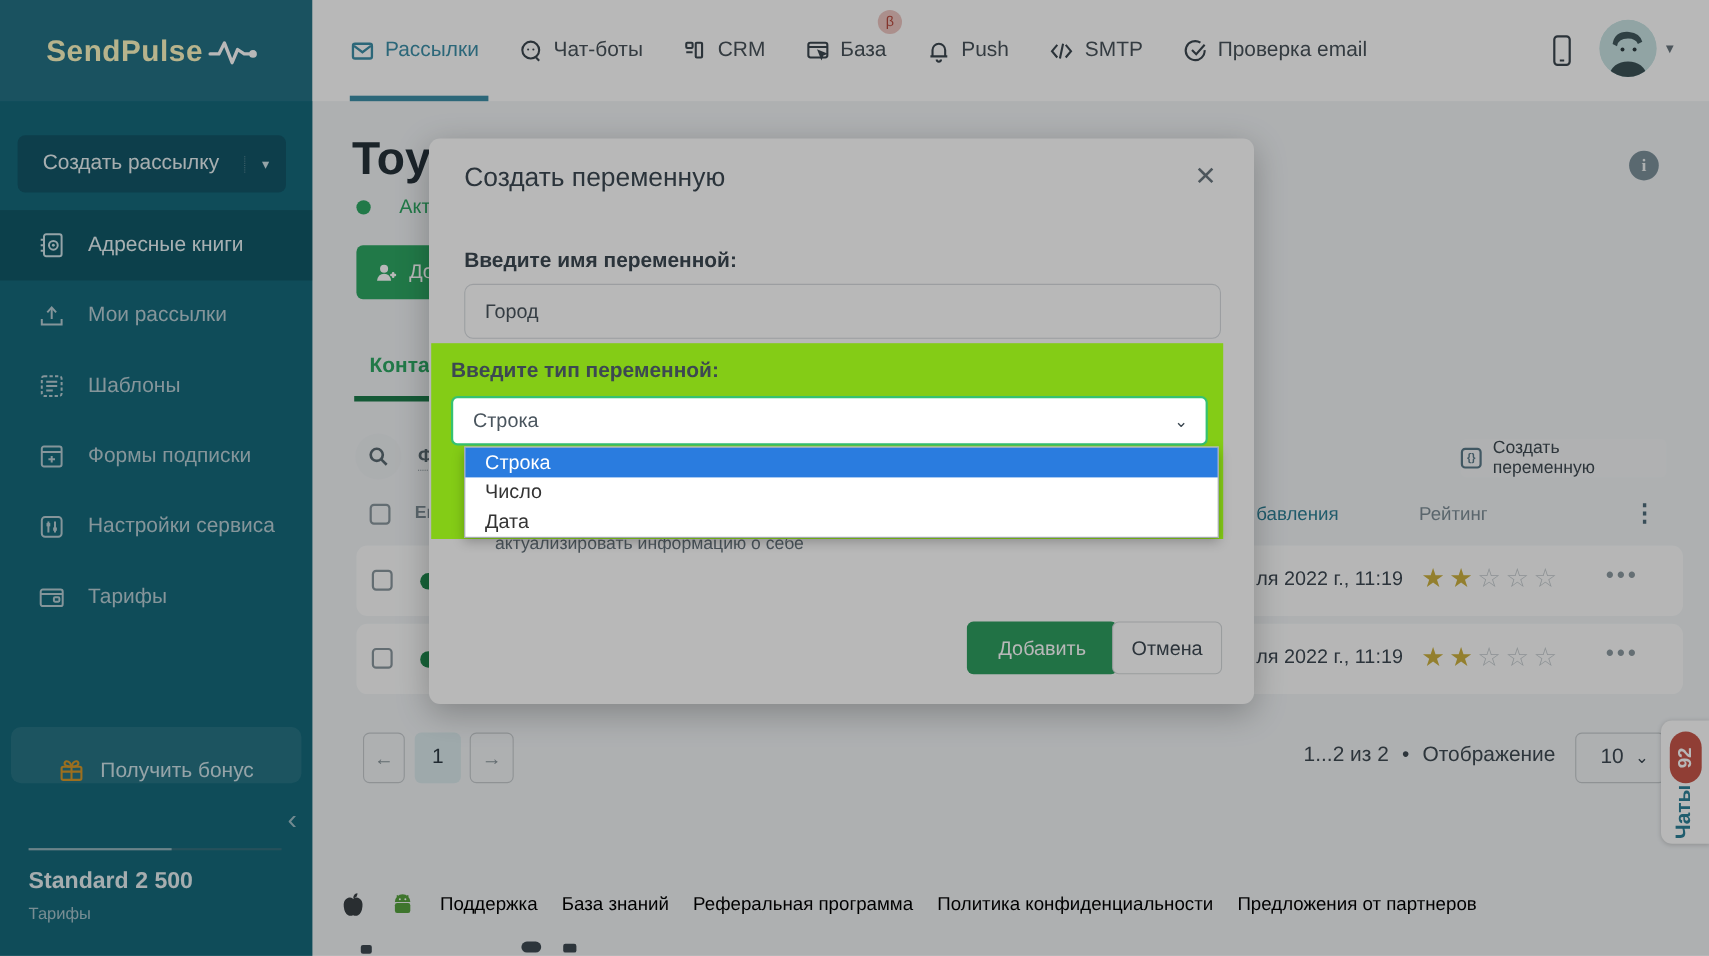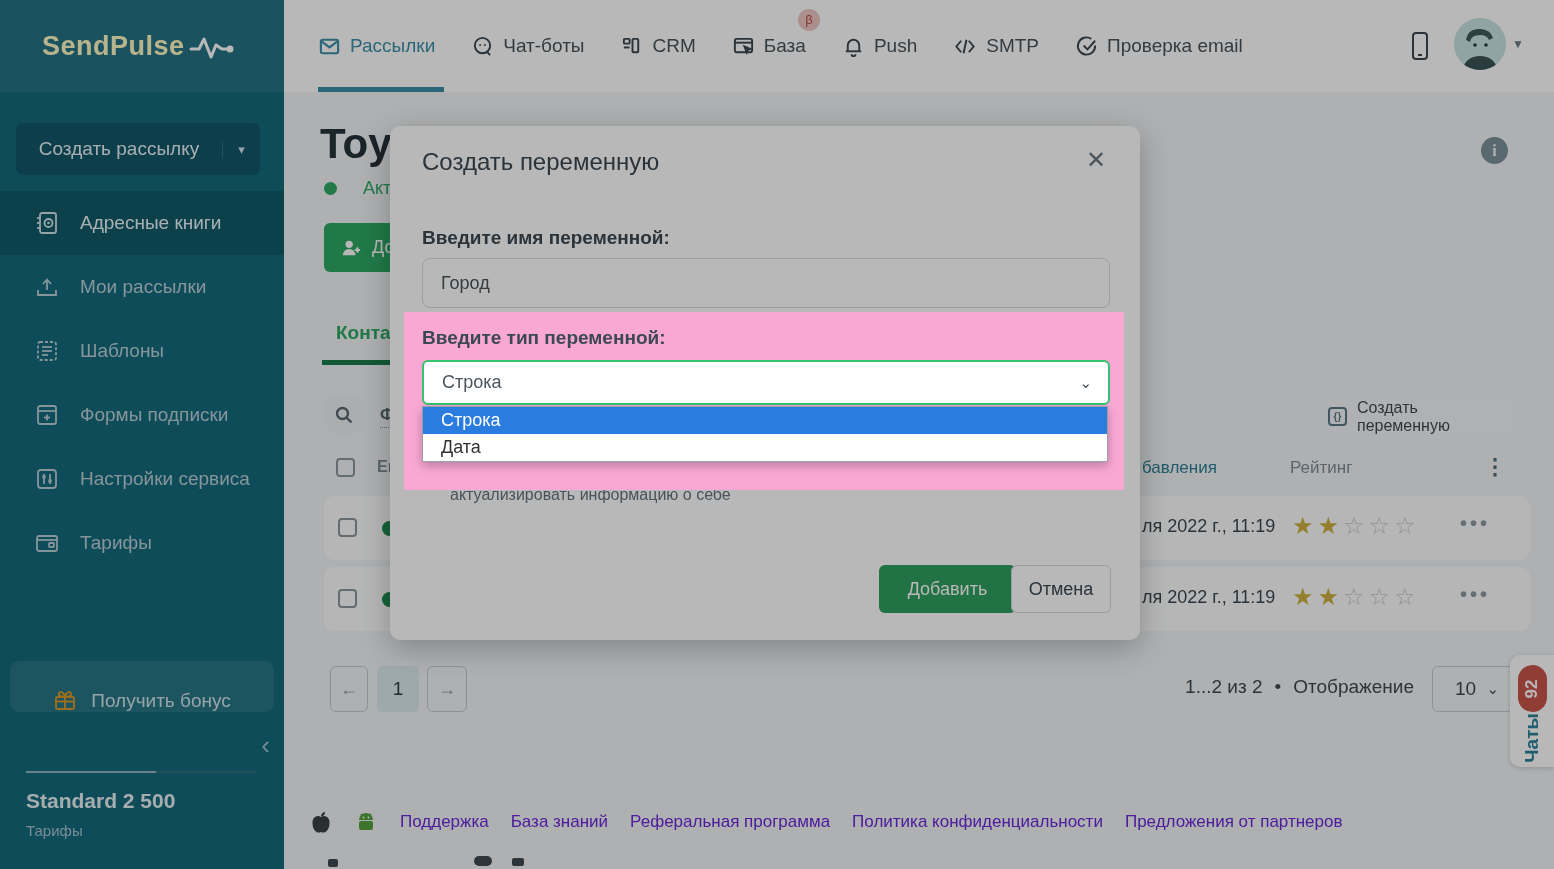--- a/index.html
+++ b/index.html
@@ -62,21 +62,21 @@
   .stars .sf { color:#ccb140; }
   .stars .se { color:#c3c9cd; }
   .trow .rmenu { position:absolute; left:1136px; top:16px; color:#8d9aa1; font-size:20px; letter-spacing:3px; font-weight:bold; cursor:pointer; }
   .createvar-btn { position:absolute; left:1044px; top:307px; width:187px; height:35px; background:#f4f6f7; border-radius:5px; display:flex; align-items:center; justify-content:center; gap:10px; color:#3f4a52; font-size:16px; cursor:pointer; }
   .cv-icon { width:19px; height:19px; border:2px solid #5b7a8a; border-radius:4px; color:#5b7a8a; font-size:10px; font-weight:bold; display:flex; align-items:center; justify-content:center; }
   .pag-btn { position:absolute; top:574px; height:46px; border:1px solid #c6cbce; border-radius:6px; background:transparent; display:flex; align-items:center; justify-content:center; color:#8a969c; font-size:18px; cursor:pointer; }
   .pag-page { position:absolute; top:574px; width:42px; height:46px; border-radius:6px; background:#dcebee; display:flex; align-items:center; justify-content:center; color:#2d3b44; font-size:19px; cursor:pointer; }
   .pag-info { position:absolute; top:584px; right:140px; display:flex; align-items:center; gap:12px; color:#3f4a52; font-size:19px; }
   .pp-select { position:absolute; right:40px; top:574px; width:82px; height:46px; border:1px solid #c6cbce; border-radius:6px; display:flex; align-items:center; justify-content:space-between; padding:0 14px 0 22px; color:#3d4852; font-size:19px; cursor:pointer; }
   .footer { position:absolute; left:26px; top:718px; display:flex; align-items:center; gap:22px; }
-  .footer a { color:#6d28d9; font-size:17px; text-decoration:none; cursor:pointer; }
+  .footer a { color:#000000; font-size:17px; text-decoration:none; cursor:pointer; }
   .smudge { position:absolute; background:#3f4a52; border-radius:2px; }
 
   
   .chats-tab { position:absolute; left:1510px; top:655px; width:44px; height:112px; background:#fff; border-radius:10px 0 0 10px; box-shadow:0 1px 5px rgba(0,0,0,.18); z-index:5; cursor:pointer; }
   .chats-badge { position:absolute; left:8px; top:10px; width:29px; height:47px; background:#c8564a; border-radius:15px; display:flex; align-items:center; justify-content:center; }
   .chats-badge span { transform:rotate(-90deg); color:#fff; font-weight:bold; font-size:17px; }
   .chats-label { position:absolute; left:0; top:58px; width:44px; height:50px; display:flex; align-items:center; justify-content:center; }
   .chats-label span { transform:rotate(-90deg); color:#2d8299; font-weight:bold; font-size:19px; }
 
   .info-circle { position:absolute; right:46px; top:45px; width:27px; height:27px; border-radius:50%; background:#7d929c; color:#f2f5f6; font-size:16px; font-weight:bold; display:flex; align-items:center; justify-content:center; font-family:"Liberation Serif", serif; cursor:pointer; }
@@ -87,21 +87,21 @@
   .modal-close { position:absolute; right:34px; top:20px; font-size:24px; color:#6b7880; cursor:pointer; }
   .m-label { font-size:19px; font-weight:bold; color:#3c4852; }
   .name-label { position:absolute; left:32px; top:101px; }
   .name-input { position:absolute; left:32px; top:132px; width:688px; height:50px; border:1px solid #d8dce0; border-radius:8px; background:#fff; color:#4a555e; font-size:18px; padding:0 18px; font-family:"Liberation Sans", sans-serif; }
   .m-hint { position:absolute; left:60px; top:360px; color:#66737c; font-size:16px; }
   .m-submit { position:absolute; left:489px; top:439px; width:137px; height:48px; background:#2e9e60; border:none; border-radius:6px; color:#fff; font-size:18px; font-weight:500; cursor:pointer; }
   .m-cancel { position:absolute; left:621px; top:439px; width:100px; height:48px; background:#fff; border:1px solid #d6dadc; border-radius:6px; color:#3d4852; font-size:18px; cursor:pointer; }
 
   
   .overlay { position:absolute; left:0; top:0; width:1554px; height:869px; background:rgba(0,0,0,.28); z-index:20; }
-  .spotlight { position:absolute; left:404px; top:312px; width:720px; height:178px; background:#f9a8d4; z-index:30; }
+  .spotlight { position:absolute; left:392px; top:312px; width:720px; height:178px; background:#84cc16; z-index:30; }
   .type-label { position:absolute; left:18px; top:15px; }
   .type-select { position:absolute; left:18px; top:48px; width:688px; height:45px; border:2px solid #35c271; border-radius:6px; background:#fff; display:flex; align-items:center; justify-content:space-between; padding:0 16px 0 18px; color:#4a555e; font-size:18px; cursor:pointer; }
   .sel-chevron { color:#3c4852; font-size:15px; }
   .dropdown { position:absolute; left:422px; top:406px; width:686px; background:#fff; border:1px solid #98a0a6; box-shadow:0 4px 10px rgba(0,0,0,.25); z-index:31; }
   .dd-option { height:27px; display:flex; align-items:center; padding-left:18px; font-size:18px; color:#333; cursor:pointer; }
   .dd-option.selected { background:#2a7cdf; color:#fff; }
 </style>
 </head>
 <body>
 
@@ -395,16 +395,17 @@
 
   <div class="spotlight">
     <div class="m-label type-label">Введите тип переменной:</div>
     <div class="type-select">
       <span>Строка</span>
       <span class="sel-chevron">⌄</span>
     </div>
   </div>
   <div class="dropdown">
     <div class="dd-option selected">Строка</div>
+    <div class="dd-option">Число</div>
     <div class="dd-option">Дата</div>
   </div>
 
 </div>
 
 </body></html>

